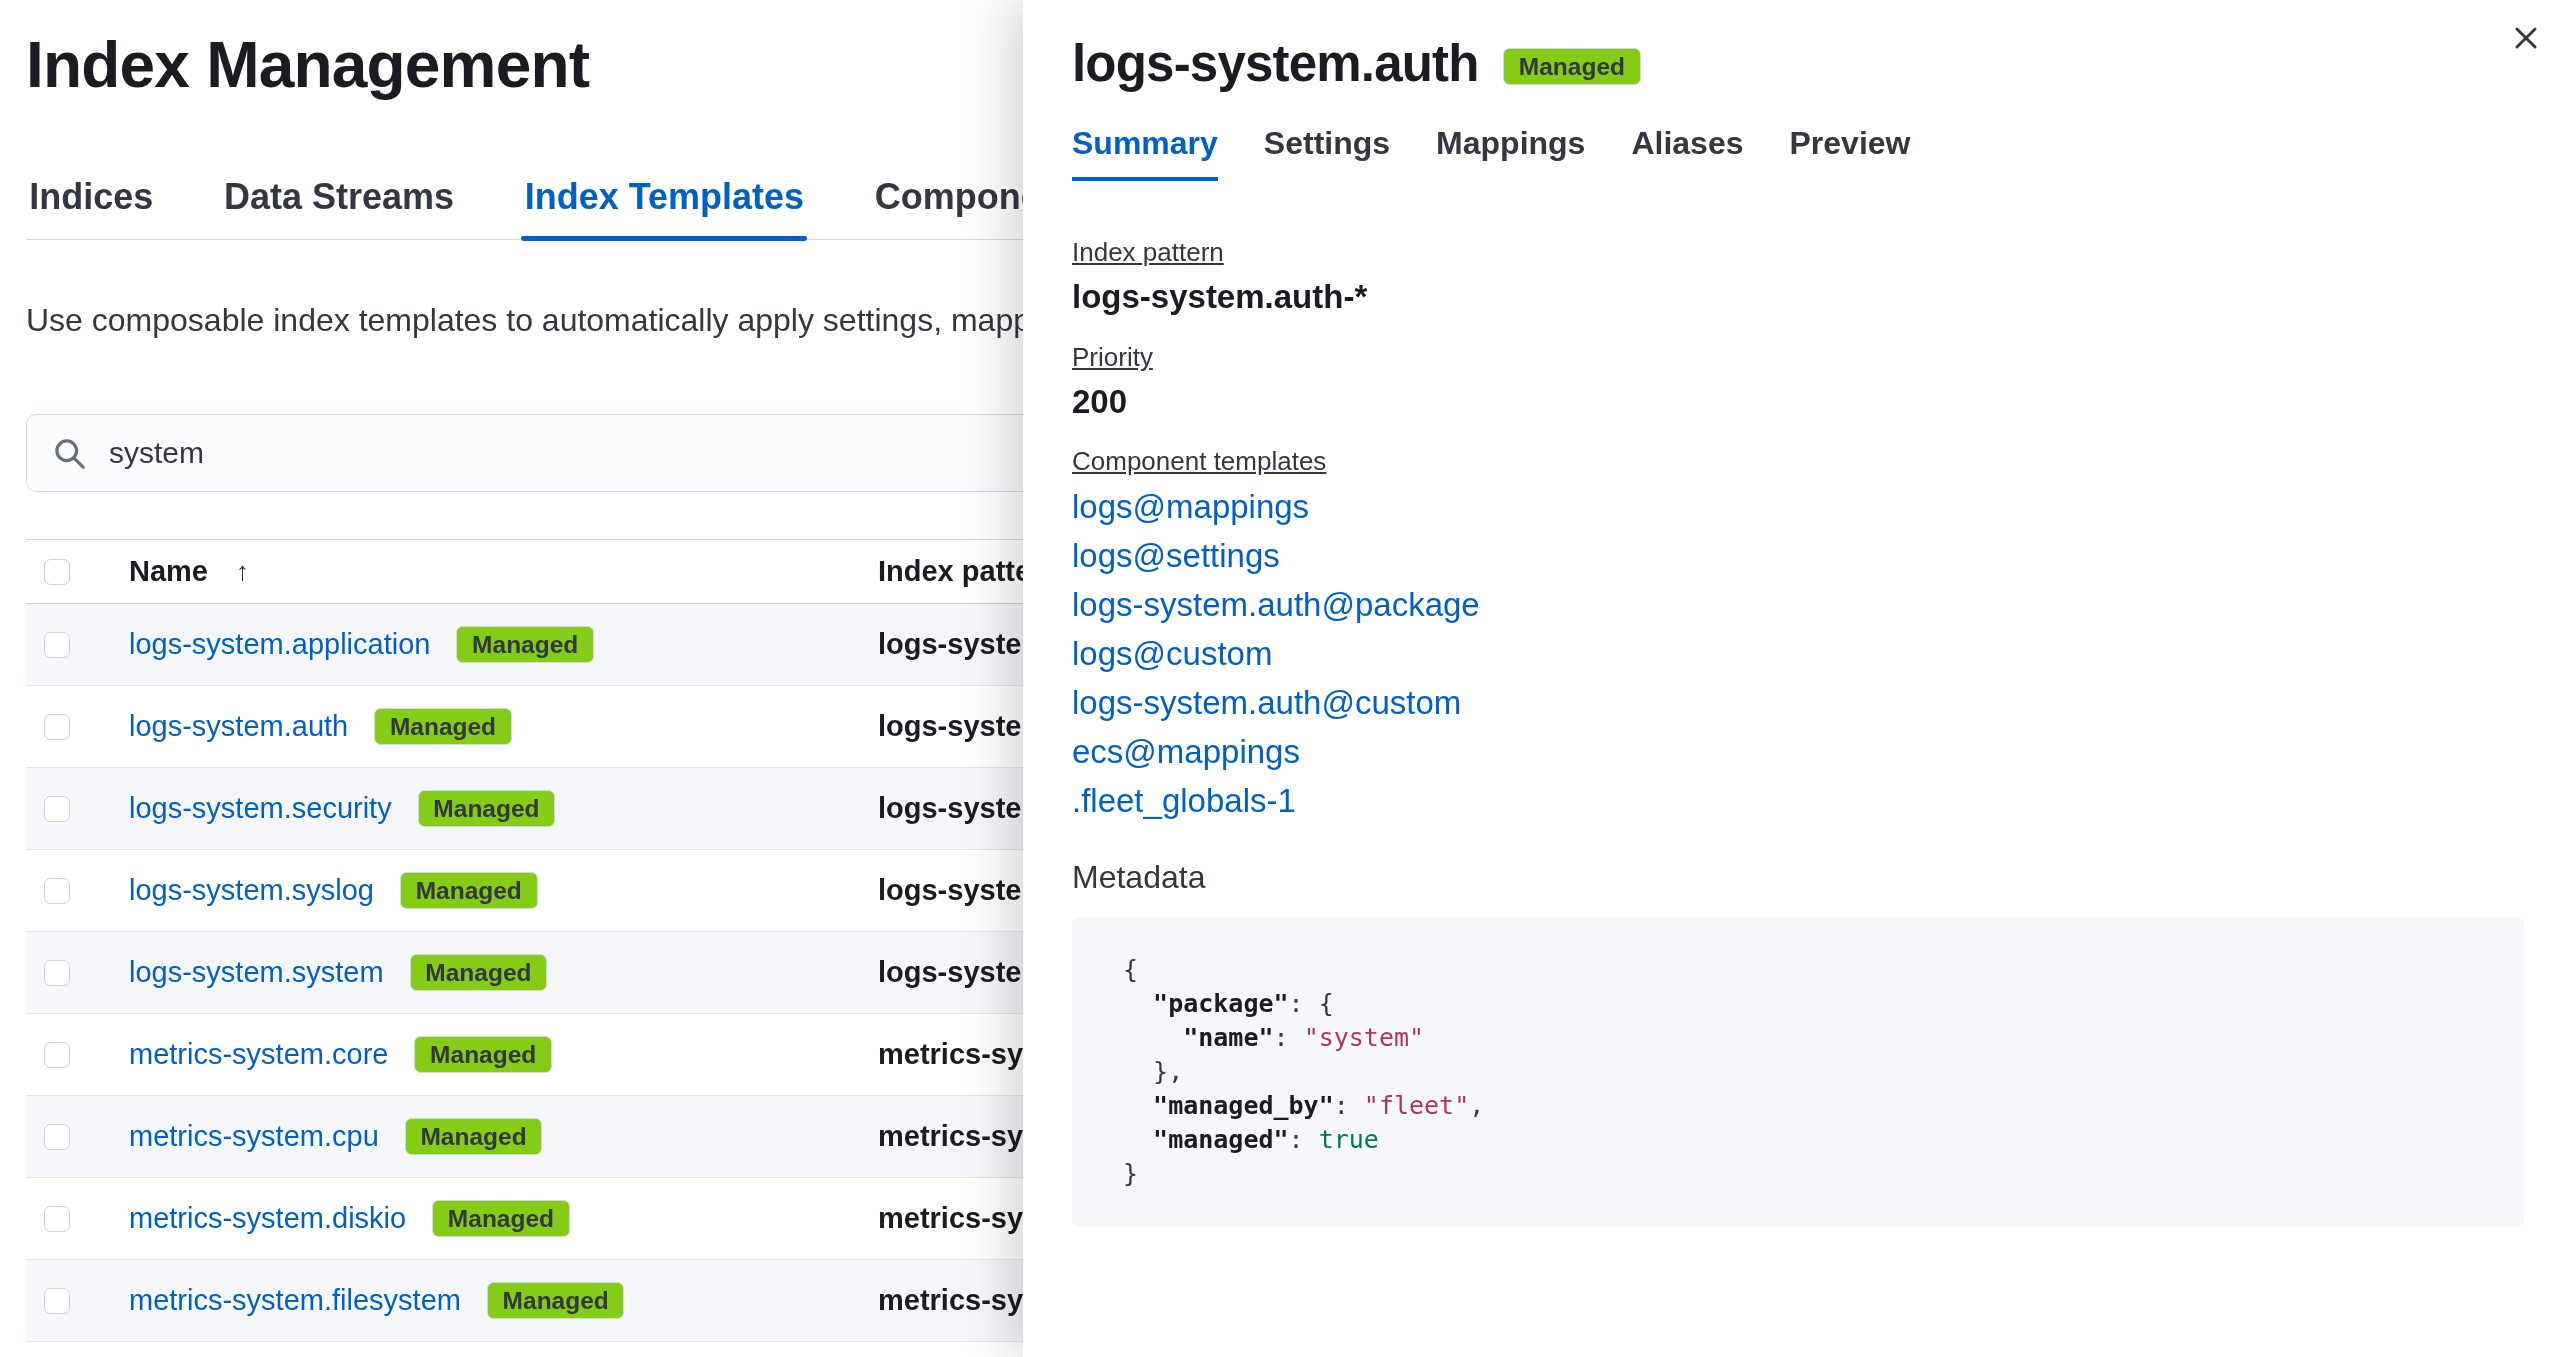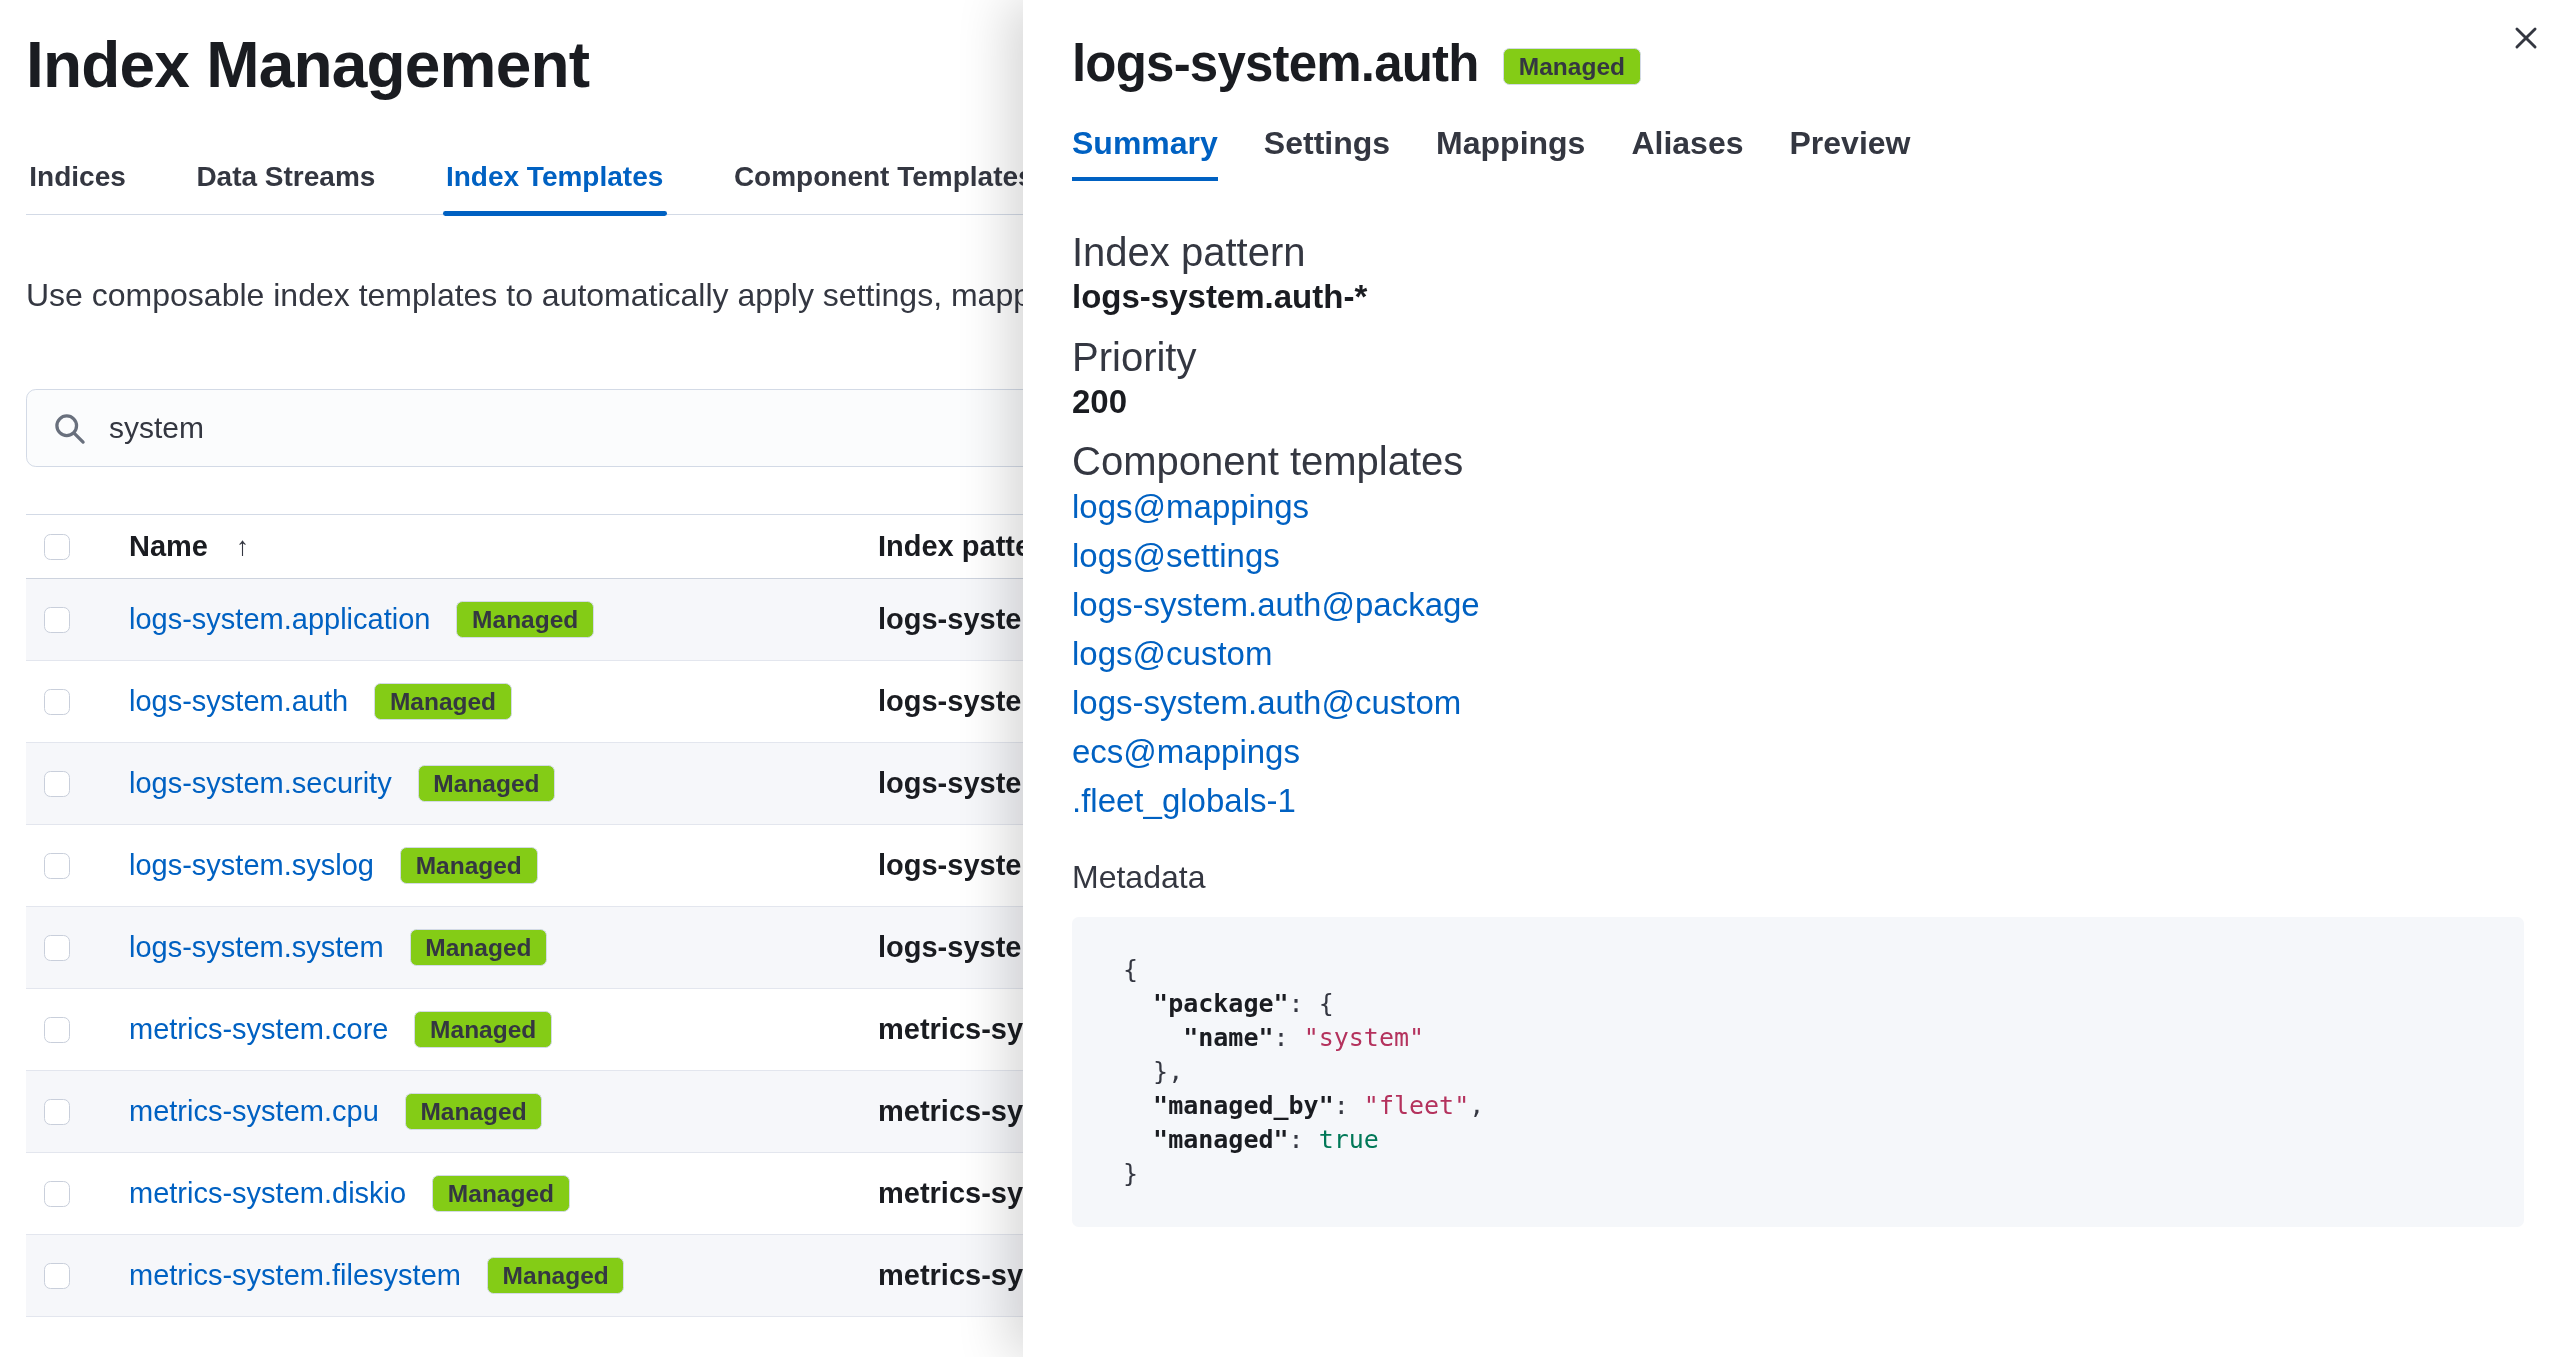--- a/index.html
+++ b/index.html
@@ -5,21 +5,21 @@
   * { box-sizing: border-box; margin: 0; padding: 0; }
   html, body {
     width: 2576px; height: 1357px; overflow: hidden;
     background: #fff; color: #343741;
     font-family: "Liberation Sans", sans-serif;
   }
   
   .page { position: absolute; inset: 0; padding: 0 26px; }
   .page-title { margin-top: 28px; font-size: 64px; font-weight: 700; color: #1a1c21; letter-spacing: -0.8px; }
   .page-tabs { display: flex; gap: 64px; margin-top: 59px; border-bottom: 1.6px solid #d3dae6; width: 2524px; }
-  .page-tab { position: relative; font-size: 28px; font-weight: 700; color: #343741; padding: 0 3.3px 21px; cursor: pointer; white-space: nowrap; }
+  .page-tab { position: relative; font-size: 36px; font-weight: 700; color: #343741; padding: 0 3.3px 21px; cursor: pointer; white-space: nowrap; margin-top: 15px; }
   .page-tab.active { color: var(--link); }
   .page-tab.active::after { content:""; position:absolute; left:0; right:0; bottom:-1.6px; height:4.9px; background:var(--link); border-radius:2.4px; }
   .page-desc { margin-top: 62px; font-size: 32px; color: #343741; white-space: nowrap; }
   .search { position: relative; margin-top: 75px; width: 2121px; height: 78px; background: #fbfcfd; border: 1.6px solid #d3dae6; border-radius: 9.8px; }
   .search-icon { position: absolute; left: 24.5px; top: 21px; }
   .search-input { position: absolute; inset: 0; width: 100%; height: 100%; border: none; outline: none; background: transparent; padding-left: 82px; font-size: 30px; color: #343741; font-family: "Liberation Sans", sans-serif; }
   .table { margin-top: 47px; }
   .thead { display: flex; align-items: center; height: 65px; border-top: 1.6px solid #d3dae6; border-bottom: 1.6px solid #cdd3de; }
   .cell-check { width: 103px; padding-left: 18px; flex: none; }
   .cell-name { width: 749px; flex: none; display: flex; align-items: center; gap: 26px; overflow: hidden; }
@@ -36,21 +36,21 @@
   .flyout { position: absolute; top: 0; left: 1023px; width: 1553px; height: 1357px; background: #fff; box-shadow: -16.3px 0 49px rgba(0,0,0,0.16); padding: 0 52px 0 49px; }
   .flyout-close { position: absolute; top: 19.6px; right: 31px; background: none; border: none; cursor: pointer; padding: 4.9px; line-height: 0; }
   .flyout-title-row { display: flex; align-items: center; gap: 24.5px; margin-top: 34px; }
   .flyout-title { font-size: 51px; font-weight: 700; color: #1a1c21; letter-spacing: -0.8px; }
   .badge-lg { margin-top: 6.5px; }
   .flyout-tabs { display: flex; gap: 46px; margin-top: 32px; }
   .flyout-tab { position: relative; font-size: 32px; font-weight: 700; color: #343741; padding-bottom: 14.7px; cursor: pointer; }
   .flyout-tab.active { color: var(--link); border-bottom: 4.9px solid var(--link); }
   .summary-grid { display: grid; grid-template-columns: 750px 1fr; margin-top: 51px; }
   .pair { margin-bottom: 16.3px; }
-  .pair dt { font-size: 40px; color: #343741; line-height: 41px; }
+  .pair dt { font-size: 26px; color: #343741; line-height: 41px; text-decoration: underline; }
   .pair dd { font-size: 33px; font-weight: 700; color: #1a1c21; line-height: 46px; margin-top: 1.6px; }
   .cmp-links { display: flex; flex-direction: column; }
   .cmp-link { font-size: 33px; color: var(--link); line-height: 49px; text-decoration: none; cursor: pointer; width: fit-content; }
   .metadata-label { font-size: 32px; color: #343741; margin-top: 34px; }
   .codeblock { margin-top: 21px; width: 1452px; background: #f5f7fa; border-radius: 6.5px; padding: 36px 51px; font-family: "DejaVu Sans Mono", monospace; font-size: 25px; line-height: 34px; color: #343741; }
   .code-line { white-space: pre; }
   .tok-plain { color: #343741; }
   .tok-key { color: #1a1c21; font-weight: 700; }
   .tok-str { color: var(--codeString); }
   .tok-bool { color: var(--codeBoolean); }

